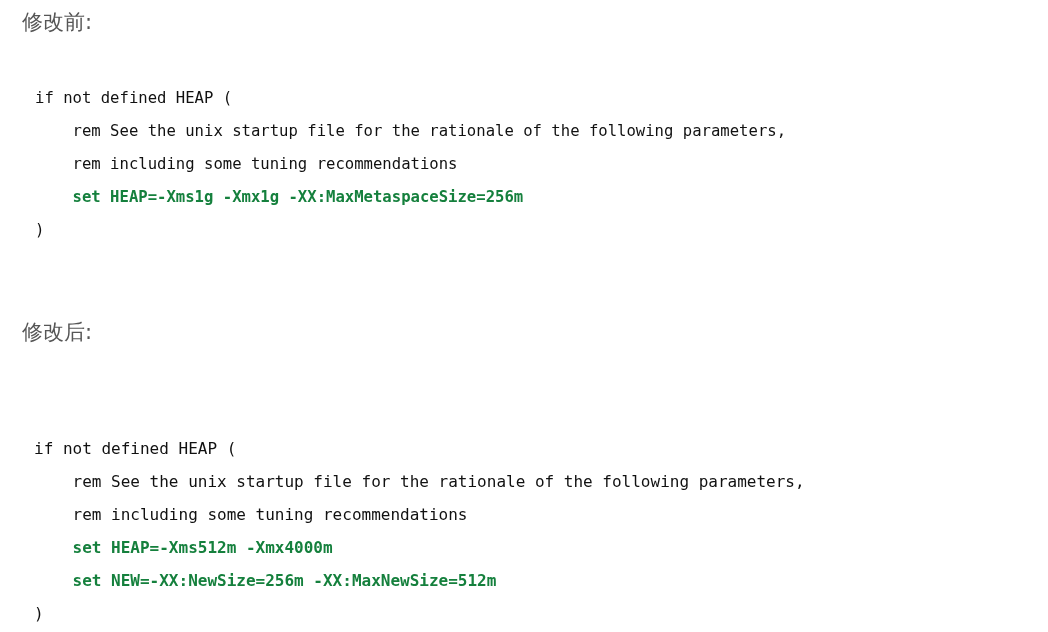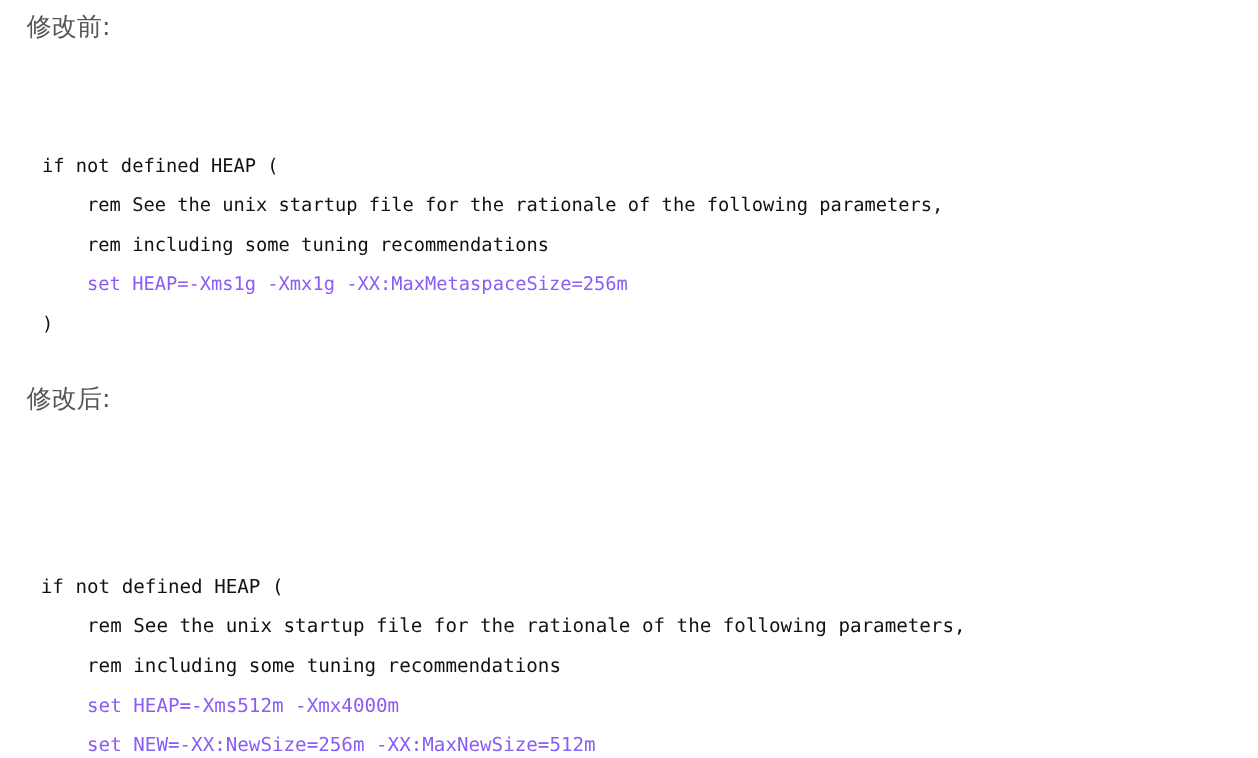--- a/index.html
+++ b/index.html
@@ -39,36 +39,35 @@
   #heading-after  { top: 296px; margin-top: 22px; }
 
   
   .code-block {
     position: absolute;
     left: 0;
     right: 0;
     font-family: "DejaVu Sans Mono", "Liberation Mono", monospace;
     color: #111111;
     white-space: pre;
-    margin-top: 40px;
   }
   #code-block-before { top: 82px;  font-size: 15.6px; }
   #code-block-after  { top: 432px; font-size: 16.0px; }
 
   .code-line {
     display: block;
     height: 33px;
     line-height: 33px;
     padding-left: 35px;
     white-space: pre;
     margin: 0;
   }
   #code-block-after .code-line { padding-left: 34px; }
 
-  .code-line.tok-green { color: #8b5cf6; }
+  .code-line.tok-green { color: #15803d; font-weight: bold; }
   .code-line.tok-plain { color: #111111; }
 </style>
 </head>
 <body>
 
 <div class="page">
 
   <div class="heading" id="heading-before">修改前:</div>
 
   <div class="code-block" id="code-block-before"><span class="code-line tok-plain">if not defined HEAP (</span><span class="code-line tok-plain">    rem See the unix startup file for the rationale of the following parameters,</span><span class="code-line tok-plain">    rem including some tuning recommendations</span><span class="code-line tok-green">    set HEAP=-Xms1g -Xmx1g -XX:MaxMetaspaceSize=256m</span><span class="code-line tok-plain">)</span></div>

